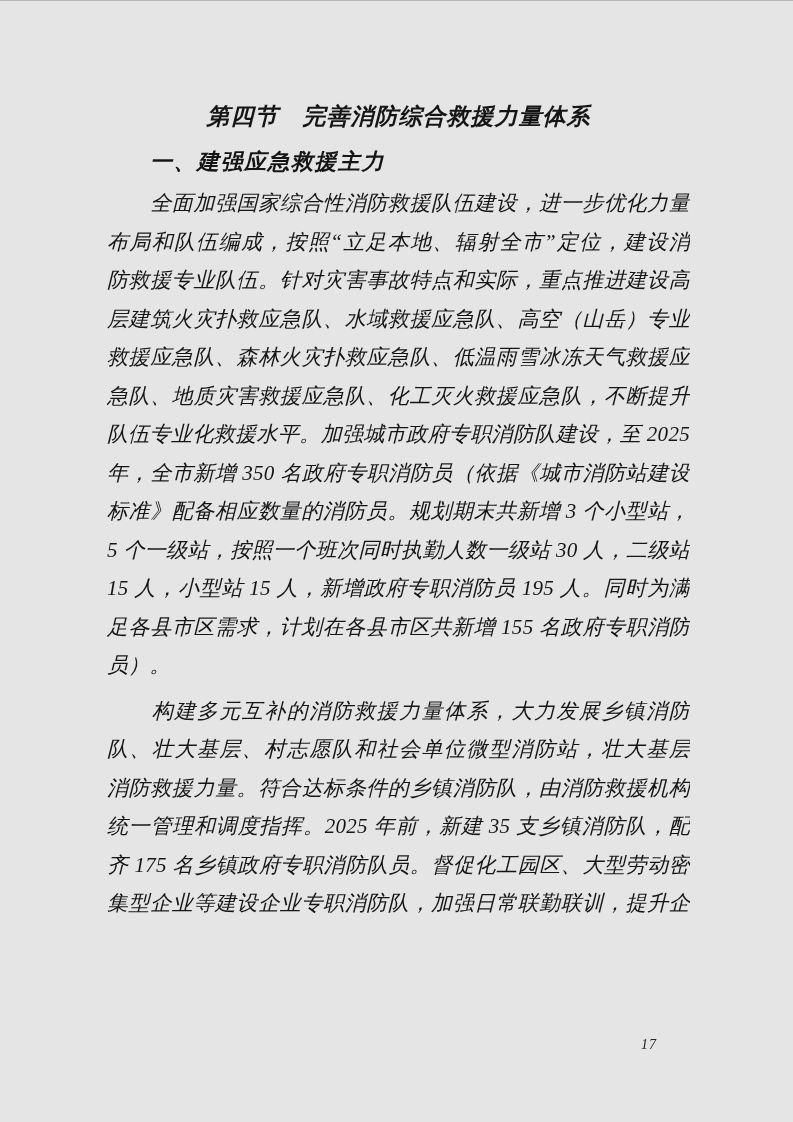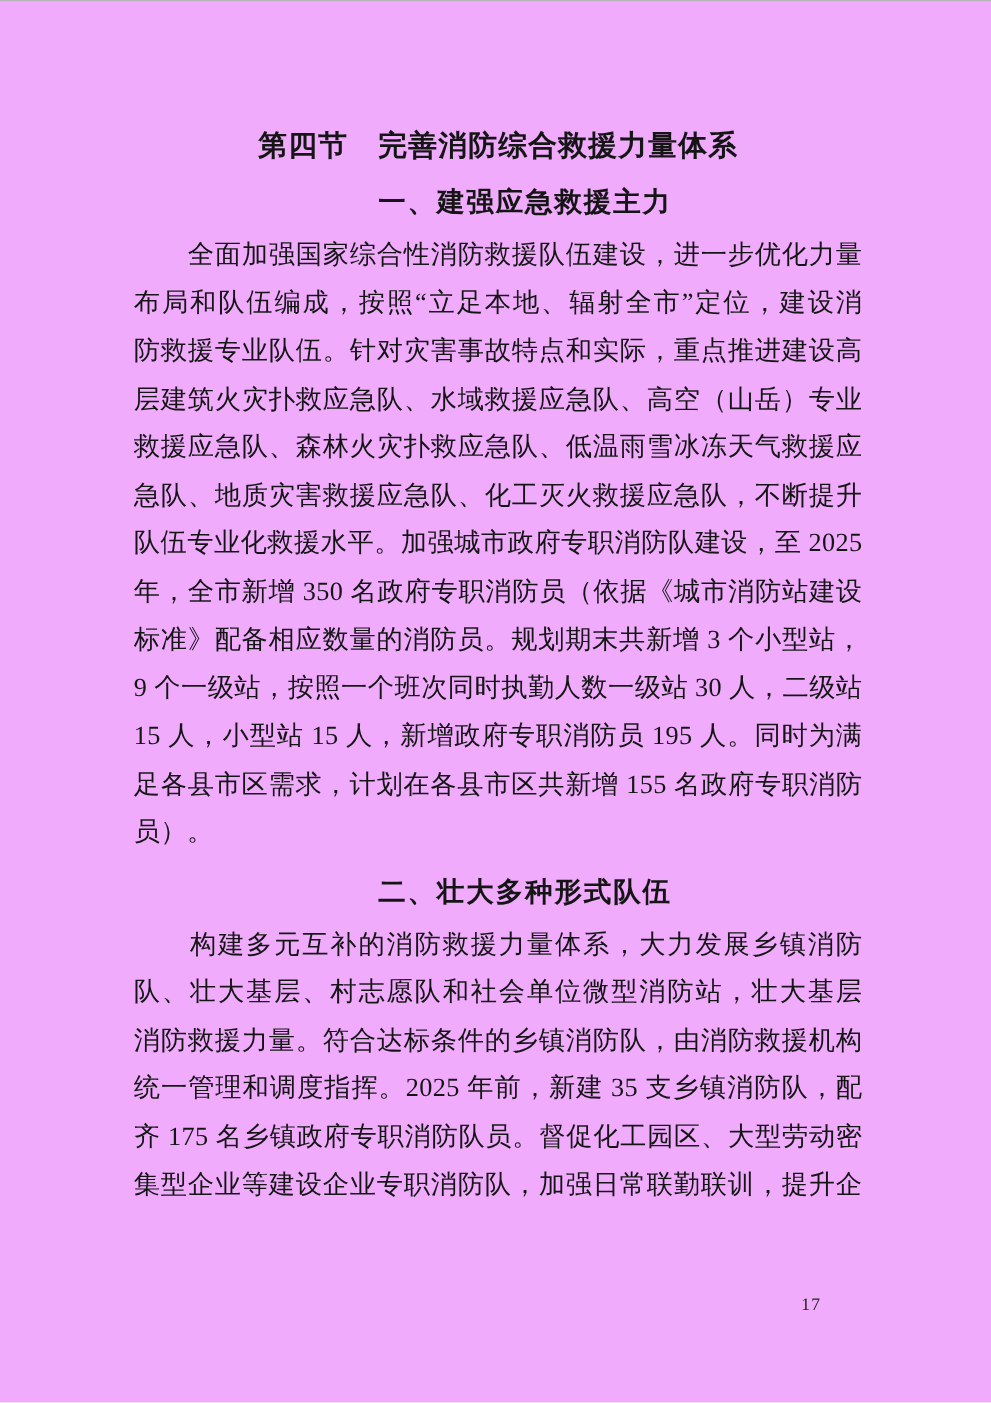--- a/index.html
+++ b/index.html
@@ -5,46 +5,47 @@
     html, body {
       margin: 0;
       padding: 0;
       background: #ffffff;
     }
     .page {
       position: relative;
       width: 793px;
       height: 1122px;
       margin: 0 auto;
-      background: #f0abfc;
+      background: #e5e5e5;
       box-sizing: border-box;
       padding: 0 103px 0 107px;
       border-top: 1px solid #b5b5b5;
       overflow: hidden;
       color: #151515;
       font-family: "Liberation Serif", serif;
+      font-style: italic;
     }
     .doc-title {
       padding-top: 100px;
       text-align: center;
       font-size: 23px;
       font-weight: bold;
       line-height: 32px;
       letter-spacing: 1px;
       font-family: "Liberation Serif", serif;
     }
     .subsection-heading {
       margin-top: 13px;
       padding-left: 43px;
       font-family: "Liberation Sans", sans-serif;
       font-size: 22px;
       font-weight: bold;
       line-height: 31px;
       letter-spacing: 1.5px;
-      text-align: center;
+      text-align: left;
     }
     .para {
       margin-top: 7px;
       font-size: 21px;
       font-family: "Liberation Serif", serif;
     }
     .line {
       height: 38.5px;
       line-height: 38.5px;
       letter-spacing: 0.3px;
@@ -78,27 +79,26 @@
   <div class="para">
     <div class="line">　　全面加强国家综合性消防救援队伍建设，进一步优化力量</div>
     <div class="line">布局和队伍编成，按照“立足本地、辐射全市”定位，建设消</div>
     <div class="line">防救援专业队伍。针对灾害事故特点和实际，重点推进建设高</div>
     <div class="line">层建筑火灾扑救应急队、水域救援应急队、高空（山岳）专业</div>
     <div class="line">救援应急队、森林火灾扑救应急队、低温雨雪冰冻天气救援应</div>
     <div class="line">急队、地质灾害救援应急队、化工灭火救援应急队，不断提升</div>
     <div class="line">队伍专业化救援水平。加强城市政府专职消防队建设，至 2025</div>
     <div class="line">年，全市新增 350 名政府专职消防员（依据《城市消防站建设</div>
     <div class="line">标准》配备相应数量的消防员。规划期末共新增 3 个小型站，</div>
-    <div class="line">9 个一级站，按照一个班次同时执勤人数一级站 30 人，二级站</div>
+    <div class="line">5 个一级站，按照一个班次同时执勤人数一级站 30 人，二级站</div>
     <div class="line">15 人，小型站 15 人，新增政府专职消防员 195 人。同时为满</div>
     <div class="line">足各县市区需求，计划在各县市区共新增 155 名政府专职消防</div>
     <div class="line flush-left">员）。</div>
   </div>
 
-  <div class="subsection-heading">二、壮大多种形式队伍</div>
 
   <div class="para">
     <div class="line">　　构建多元互补的消防救援力量体系，大力发展乡镇消防</div>
     <div class="line">队、壮大基层、村志愿队和社会单位微型消防站，壮大基层</div>
     <div class="line">消防救援力量。符合达标条件的乡镇消防队，由消防救援机构</div>
     <div class="line">统一管理和调度指挥。2025 年前，新建 35 支乡镇消防队，配</div>
     <div class="line">齐 175 名乡镇政府专职消防队员。督促化工园区、大型劳动密</div>
     <div class="line">集型企业等建设企业专职消防队，加强日常联勤联训，提升企</div>
   </div>
 

